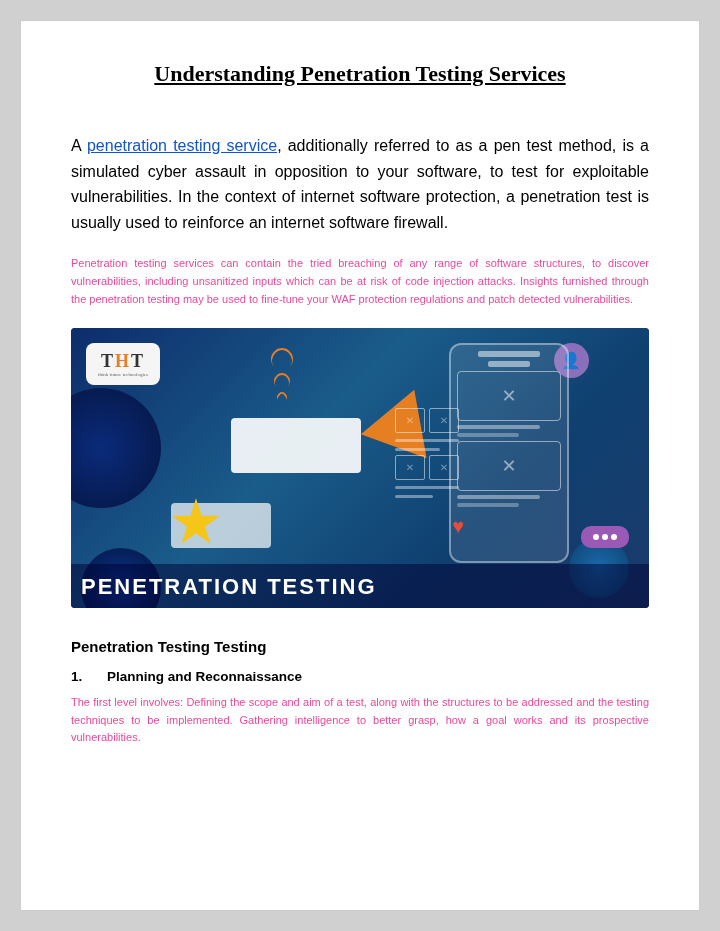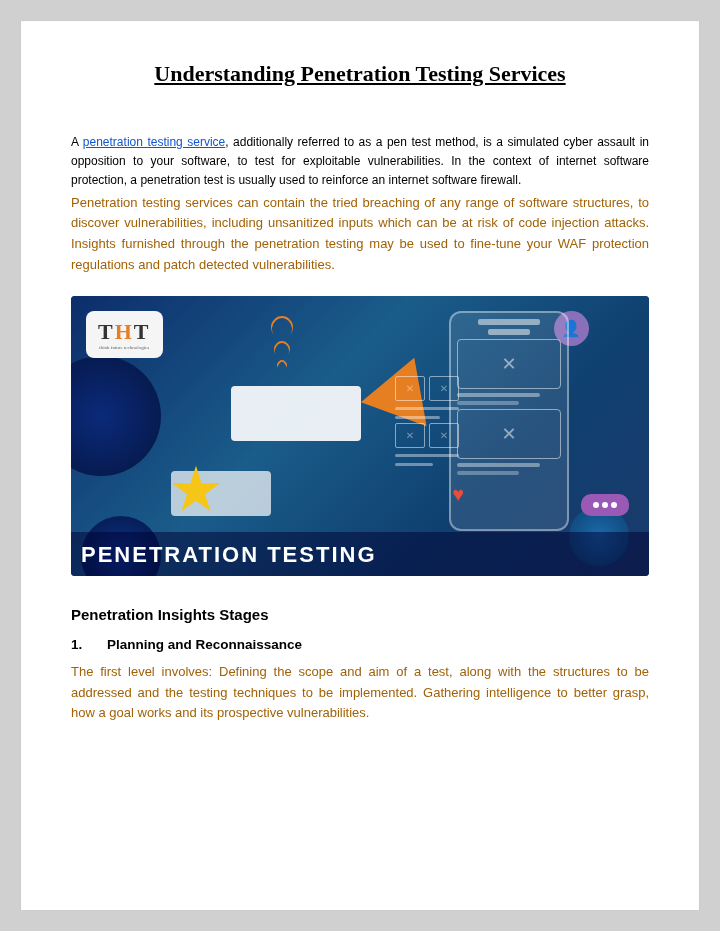--- a/index.html
+++ b/index.html
@@ -31,37 +31,37 @@
       text-align: center;
       font-size: 22px;
       font-weight: bold;
       text-decoration: underline;
       color: #000000;
       margin-bottom: 46px;
       font-family: 'Times New Roman', Times, serif;
     }
 
     .intro-paragraph {
-      font-size: 12px;
+      font-size: 16px;
       line-height: 1.6;
       color: #000000;
-      margin-bottom: 2px;
+      margin-bottom: 20px;
       text-align: justify;
       font-family: Arial, sans-serif;
     }
 
     .intro-paragraph a {
       color: #1155CC;
       text-decoration: underline;
     }
 
     .body-paragraph {
-      font-size: 13px;
+      font-size: 11px;
       line-height: 1.6;
-      color: #a16207;
+      color: #ec4899;
       margin-bottom: 20px;
       text-align: justify;
       font-family: Arial, sans-serif;
     }
 
     .image-container {
       width: 100%;
       margin: 20px 0 30px 0;
       border-radius: 4px;
       overflow: hidden;
@@ -119,21 +119,21 @@
       left: 15px;
       background: #f5f5f5;
       border-radius: 8px;
       padding: 8px 12px;
       display: flex;
       flex-direction: column;
       align-items: center;
     }
 
     .logo-text {
-      font-size: 22px;
+      font-size: 18px;
       font-weight: bold;
       color: #333;
       letter-spacing: 2px;
     }
 
     .logo-text span {
       color: #e67e22;
     }
 
     .logo-tagline {
@@ -463,21 +463,21 @@
 
       <div style="position:absolute;right:185px;bottom:70px;color:#e74c3c;font-size:20px;">♥</div>
 
       <div class="image-bottom-overlay">
         <div class="pen-testing-label">PENETRATION TESTING</div>
       </div>
 
     </div>
   </div>
 
-  <h2 class="section-heading">Penetration Insights Stages</h2>
+  <h2 class="section-heading">Penetration Testing Testing</h2>
 
 
   <div class="numbered-heading">
     <span class="num">1.</span>
     <span>Planning and Reconnaissance</span>
   </div>
 
   <p class="body-paragraph">The first level involves: Defining the scope and aim of a test, along with the structures to be addressed and the testing techniques to be implemented. Gathering intelligence to better grasp, how a goal works and its prospective vulnerabilities.</p>
 
 </div>

